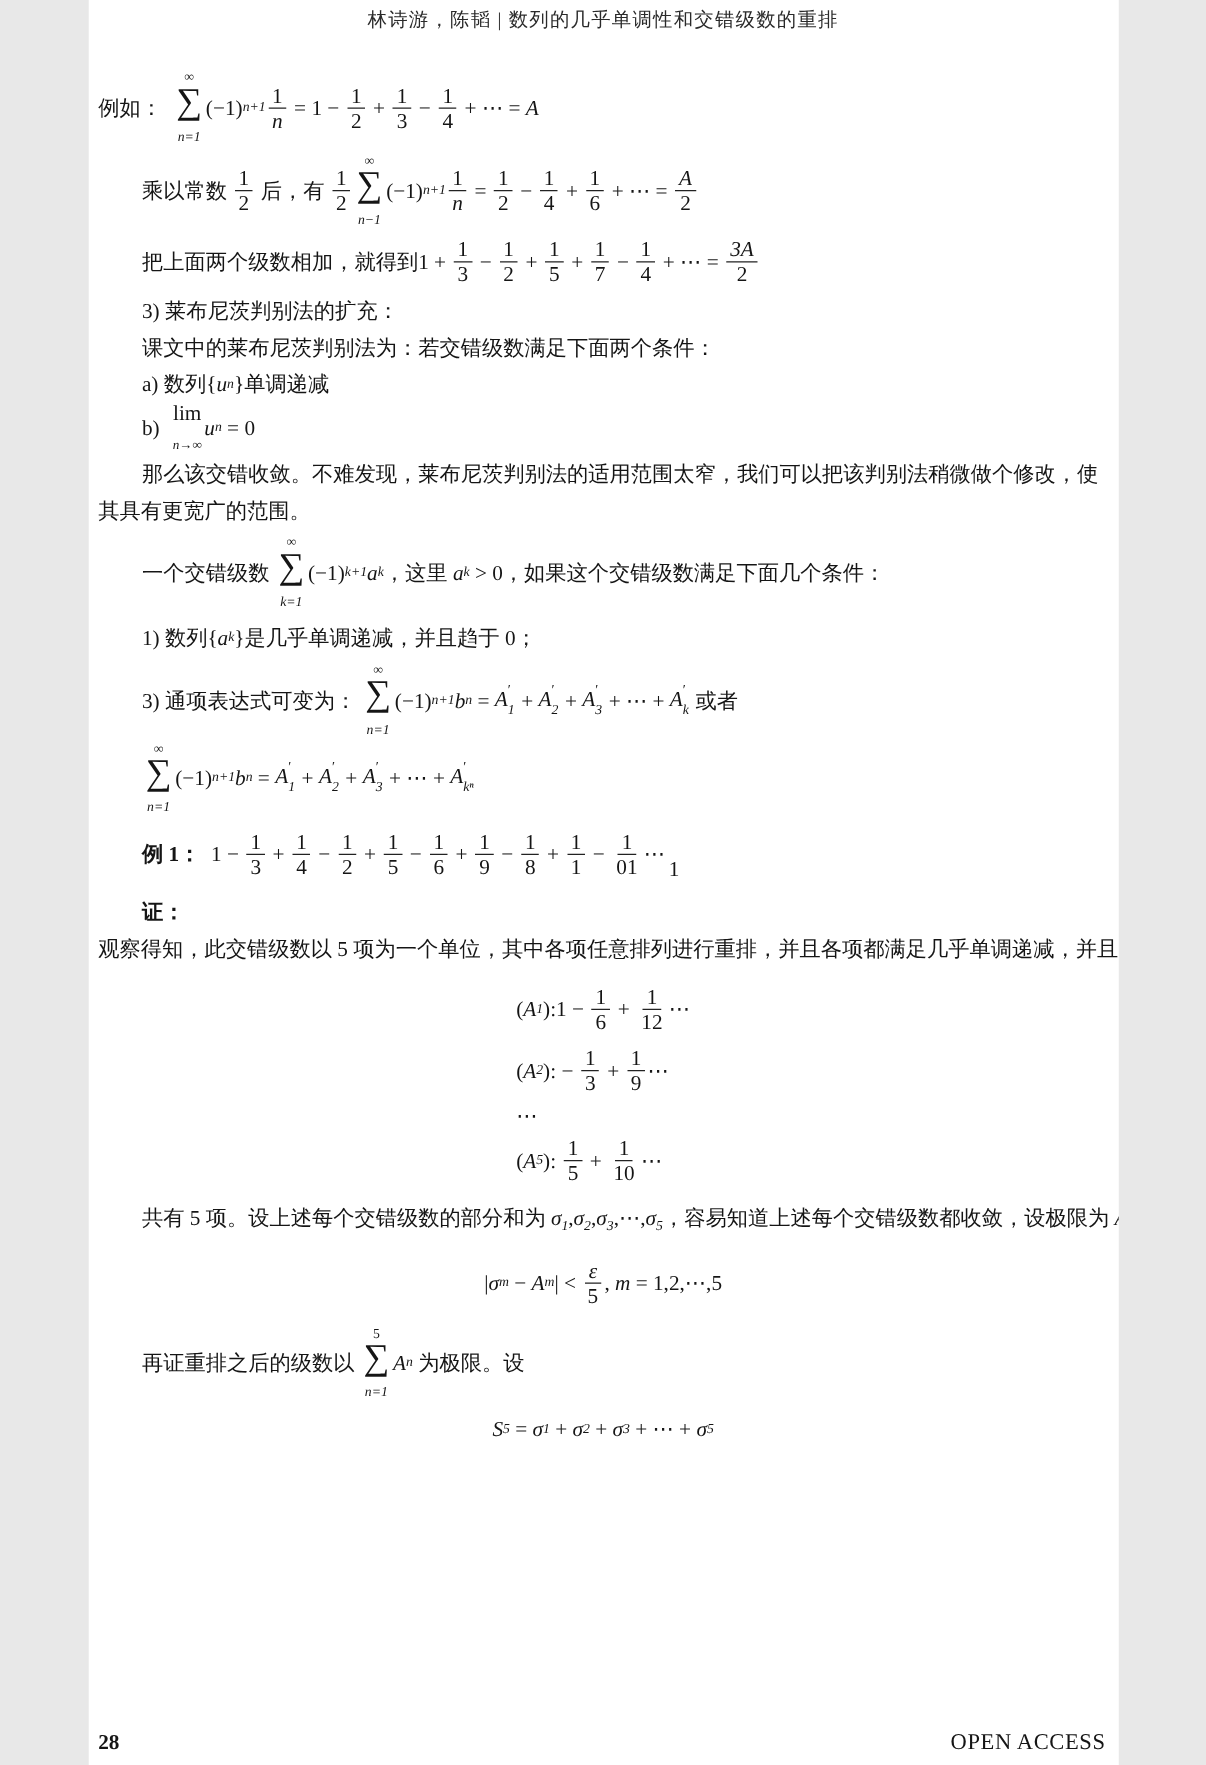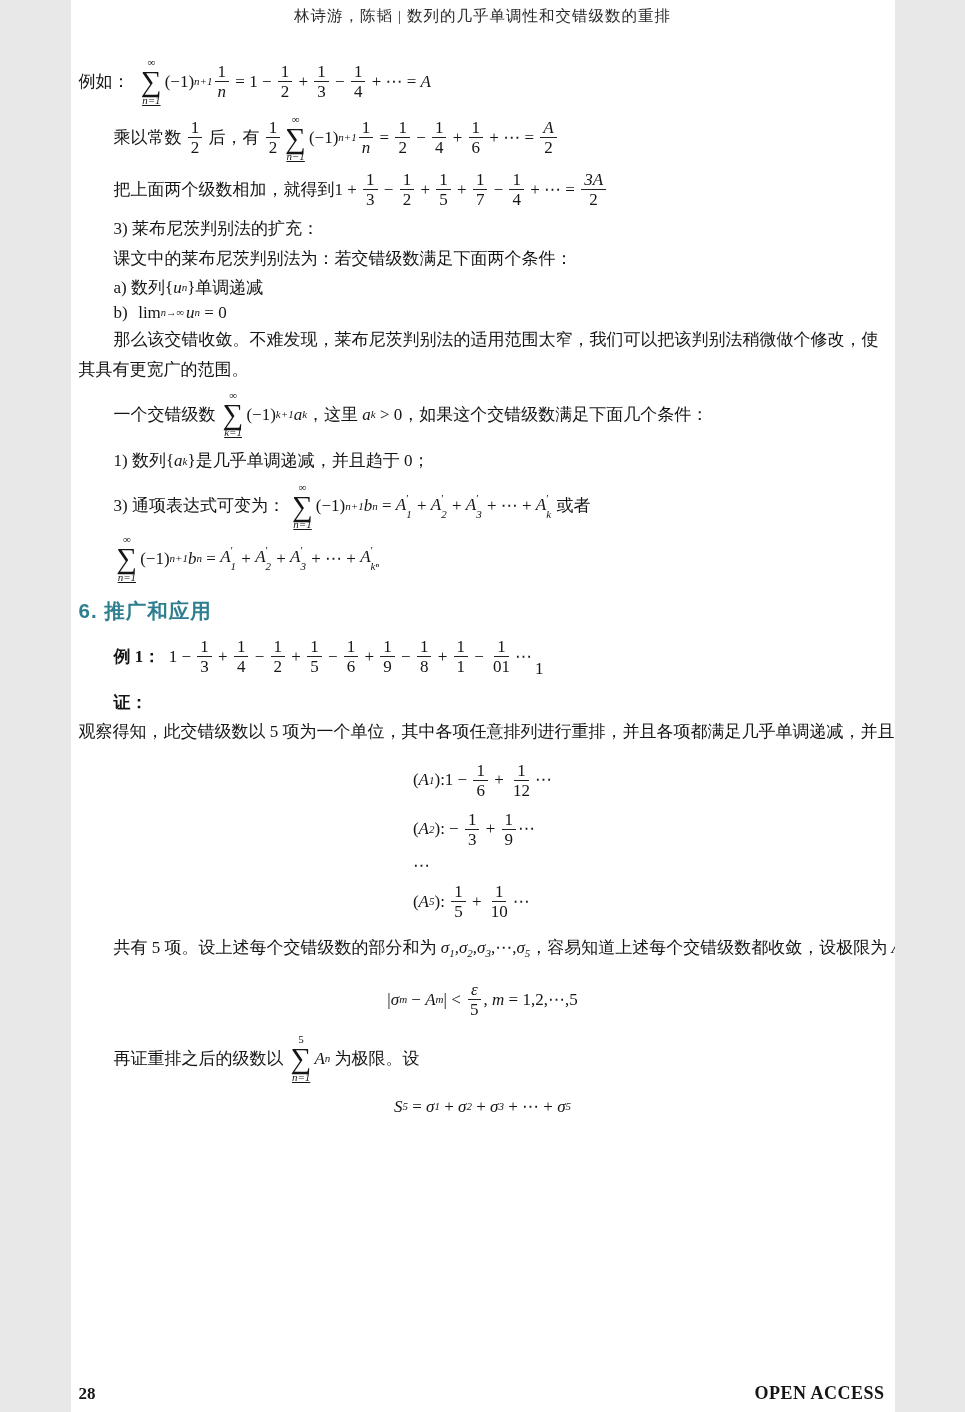--- a/index.html
+++ b/index.html
@@ -30,52 +30,51 @@
   .sb{font-size:11px;vertical-align:sub;font-style:italic;line-height:1;}
   .low{display:inline-block;transform:translateY(12px);margin-left:3px;}
   .frac{display:inline-flex;flex-direction:column;align-items:center;vertical-align:middle;
         line-height:1.12;margin:0 2px;text-align:center;}
   .frac .num{display:block;padding:0 3px;border-bottom:1.2px solid #222;}
   .frac .den{display:block;padding:0 3px;}
   .sum{display:inline-flex;flex-direction:column;align-items:center;vertical-align:middle;
        line-height:1;margin:0 3px;}
   .sum .top{font-size:11px;margin-bottom:1px;}
   .sum .sig{font-size:29px;line-height:0.85;}
-  .sum .bot{font-size:11px;font-style:italic;margin-top:1px;text-decoration:underline;}
-  .lim{display:inline-flex;flex-direction:row;align-items:center;vertical-align:middle;
-       line-height:1;margin:0 2px;}
+  .sum .bot{font-size:11px;font-style:italic;margin-top:11px;}
+  .lim{display:inline-flex;flex-direction:column;align-items:center;vertical-align:middle;
+       line-height:1;margin:0 2px;gap:12px;}
   .lim .top{font-size:17px;}
   .lim .bot{font-size:10.5px;font-style:italic;margin-top:1px;}
   .ss{display:inline-flex;flex-direction:column;justify-content:space-between;height:27px;
       font-size:11px;line-height:1;vertical-align:middle;margin-right:1px;}
   .ss .up{font-style:normal;}
   .ss .dn{font-style:italic;}
   .footer-left{position:absolute;left:8px;bottom:8px;font-size:17px;font-weight:bold;}
-  .footer-right{position:absolute;right:10px;bottom:8px;font-size:18px;font-weight:bold;letter-spacing:0.5px;text-align:center;}
+  .footer-right{position:absolute;right:10px;bottom:8px;font-size:18px;font-weight:normal;letter-spacing:0.5px;text-align:center;}
 </style>
 </head>
 <body>
 
 <div class="page">
   <div class="header">林诗游，陈韬 | 数列的几乎单调性和交错级数的重排</div>
 
   <div class="content">
     <div class="line" style="margin-top:30px"><span class="tk">例如：  </span><span class="sum"><span class="top">∞</span><span class="sig">∑</span><span class="bot">n=1</span></span><span class="tk">(−1)</span><span class="sp">n+1</span><span class="frac"><span class="num">1</span><span class="den var">n</span></span><span class="tk"> = 1 − </span><span class="frac"><span class="num">1</span><span class="den">2</span></span><span class="tk"> + </span><span class="frac"><span class="num">1</span><span class="den">3</span></span><span class="tk"> − </span><span class="frac"><span class="num">1</span><span class="den">4</span></span><span class="tk"> + ⋯ = </span><span class="tk var">A</span></div>
     <div class="line ind" style="margin-top:8px"><span class="tk">乘以常数 </span><span class="frac"><span class="num">1</span><span class="den">2</span></span><span class="tk"> 后，有 </span><span class="frac"><span class="num">1</span><span class="den">2</span></span><span class="sum"><span class="top">∞</span><span class="sig">∑</span><span class="bot">n−1</span></span><span class="tk">(−1)</span><span class="sp">n+1</span><span class="frac"><span class="num">1</span><span class="den var">n</span></span><span class="tk"> = </span><span class="frac"><span class="num">1</span><span class="den">2</span></span><span class="tk"> − </span><span class="frac"><span class="num">1</span><span class="den">4</span></span><span class="tk"> + </span><span class="frac"><span class="num">1</span><span class="den">6</span></span><span class="tk"> + ⋯ = </span><span class="frac"><span class="num var">A</span><span class="den">2</span></span></div>
     <div class="line ind" style="margin-top:8px"><span class="tk">把上面两个级数相加，就得到1 + </span><span class="frac"><span class="num">1</span><span class="den">3</span></span><span class="tk"> − </span><span class="frac"><span class="num">1</span><span class="den">2</span></span><span class="tk"> + </span><span class="frac"><span class="num">1</span><span class="den">5</span></span><span class="tk"> + </span><span class="frac"><span class="num">1</span><span class="den">7</span></span><span class="tk"> − </span><span class="frac"><span class="num">1</span><span class="den">4</span></span><span class="tk"> + ⋯ = </span><span class="frac"><span class="num var">3A</span><span class="den">2</span></span></div>
     <div class="line ind" style="margin-top:9px">3) 莱布尼茨判别法的扩充：</div>
     <div class="line ind" style="margin-top:8px">课文中的莱布尼茨判别法为：若交错级数满足下面两个条件：</div>
     <div class="line ind" style="margin-top:8px"><span class="tk">a) 数列</span><span class="tk">{</span><span class="tk var">u</span><span class="sb">n</span><span class="tk">}</span><span class="tk">单调递减</span></div>
     <div class="line ind" style="margin-top:4px"><span class="tk">b)  </span><span class="lim"><span class="top">lim</span><span class="bot">n→∞</span></span><span class="tk var">u</span><span class="sb">n</span><span class="tk"> = 0</span></div>
     <div class="para" style="margin-top:2px">那么该交错收敛。不难发现，莱布尼茨判别法的适用范围太窄，我们可以把该判别法稍微做个修改，使其具有更宽广的范围。</div>
     <div class="line ind" style="margin-top:6px"><span class="tk">一个交错级数 </span><span class="sum"><span class="top">∞</span><span class="sig">∑</span><span class="bot">k=1</span></span><span class="tk">(−1)</span><span class="sp">k+1</span><span class="tk var">a</span><span class="sb">k</span><span class="tk">，这里 </span><span class="tk var">a</span><span class="sb">k</span><span class="tk"> &gt; 0，如果这个交错级数满足下面几个条件：</span></div>
     <div class="line ind" style="margin-top:12px"><span class="tk">1) 数列</span><span class="tk">{</span><span class="tk var">a</span><span class="sb">k</span><span class="tk">}</span><span class="tk">是几乎单调递减，并且趋于 0；</span></div>
     <div class="line ind" style="margin-top:10px"><span class="tk">3) 通项表达式可变为： </span><span class="sum"><span class="top">∞</span><span class="sig">∑</span><span class="bot">n=1</span></span><span class="tk">(−1)</span><span class="sp">n+1</span><span class="tk var">b</span><span class="sb">n</span><span class="tk"> = </span><span class="tk"><span class="var">A</span><span class="ss"><span class="up">′</span><span class="dn">1</span></span></span><span class="tk"> + </span><span class="tk"><span class="var">A</span><span class="ss"><span class="up">′</span><span class="dn">2</span></span></span><span class="tk"> + </span><span class="tk"><span class="var">A</span><span class="ss"><span class="up">′</span><span class="dn">3</span></span></span><span class="tk"> + ⋯ + </span><span class="tk"><span class="var">A</span><span class="ss"><span class="up">′</span><span class="dn">k</span></span></span><span class="tk"> 或者</span></div>
     <div class="line ind" style="margin-top:4px"><span class="sum"><span class="top">∞</span><span class="sig">∑</span><span class="bot">n=1</span></span><span class="tk">(−1)</span><span class="sp">n+1</span><span class="tk var">b</span><span class="sb">n</span><span class="tk"> = </span><span class="tk"><span class="var">A</span><span class="ss"><span class="up">′</span><span class="dn">1</span></span></span><span class="tk"> + </span><span class="tk"><span class="var">A</span><span class="ss"><span class="up">′</span><span class="dn">2</span></span></span><span class="tk"> + </span><span class="tk"><span class="var">A</span><span class="ss"><span class="up">′</span><span class="dn">3</span></span></span><span class="tk"> + ⋯ + </span><span class="tk"><span class="var">A</span><span class="ss"><span class="up">′</span><span class="dn">kⁿ</span></span></span></div>
-    <div class="section-heading" style="margin-top:14px">6. 推广和应用</div>
     <div class="line ind" style="margin-top:12px"><span class="tk bold">例 1：</span><span class="tk">  1 − </span><span class="frac"><span class="num">1</span><span class="den">3</span></span><span class="tk"> + </span><span class="frac"><span class="num">1</span><span class="den">4</span></span><span class="tk"> − </span><span class="frac"><span class="num">1</span><span class="den">2</span></span><span class="tk"> + </span><span class="frac"><span class="num">1</span><span class="den">5</span></span><span class="tk"> − </span><span class="frac"><span class="num">1</span><span class="den">6</span></span><span class="tk"> + </span><span class="frac"><span class="num">1</span><span class="den">9</span></span><span class="tk"> − </span><span class="frac"><span class="num">1</span><span class="den">8</span></span><span class="tk"> + </span><span class="frac"><span class="num">1</span><span class="den">1</span></span><span class="tk"> − </span><span class="frac"><span class="num">1</span><span class="den">01</span></span><span class="tk">⋯</span><span class="low">1</span></div>
     <div class="para" style="margin-top:12px"><span class="tk bold">证：</span><span class="tk">观察得知，此交错级数以 5 项为一个单位，其中各项任意排列进行重排，并且各项都满足几乎单调递减，并且趋于 0。我们可以把该交错级数拆分为 5 个交错级数：</span></div>
 
     <div class="center-wrap" style="margin-top:14px">
       <div class="center-inner">
         <div class="line"><span class="tk">(</span><span class="tk var">A</span><span class="sb">1</span><span class="tk">):1 − </span><span class="frac"><span class="num">1</span><span class="den">6</span></span><span class="tk"> + </span><span class="frac"><span class="num">1</span><span class="den">12</span></span><span class="tk">⋯</span></div>
         <div class="line" style="margin-top:10px"><span class="tk">(</span><span class="tk var">A</span><span class="sb">2</span><span class="tk">): − </span><span class="frac"><span class="num">1</span><span class="den">3</span></span><span class="tk"> + </span><span class="frac"><span class="num">1</span><span class="den">9</span></span><span class="tk">⋯</span></div>
         <div class="line" style="margin-top:6px">⋯</div>
         <div class="line" style="margin-top:6px"><span class="tk">(</span><span class="tk var">A</span><span class="sb">5</span><span class="tk">): </span><span class="frac"><span class="num">1</span><span class="den">5</span></span><span class="tk"> + </span><span class="frac"><span class="num">1</span><span class="den">10</span></span><span class="tk">⋯</span></div>
       </div>

